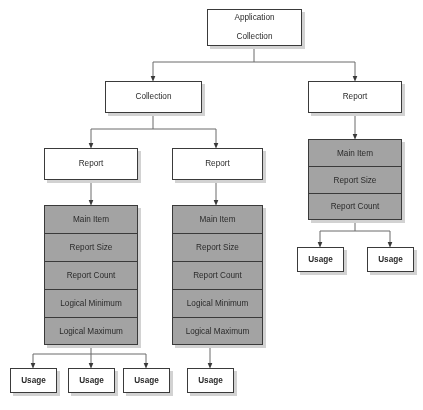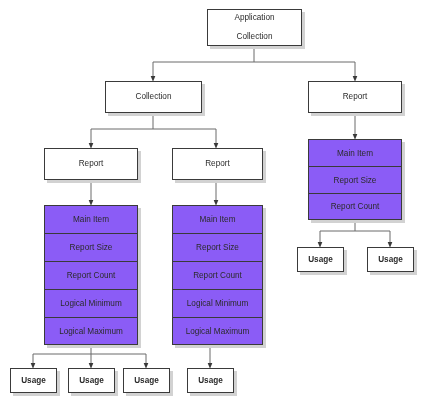--- a/index.html
+++ b/index.html
@@ -15,21 +15,21 @@
         display:flex;align-items:center;justify-content:center;
         text-align:center;color:#2b2b2b;z-index:2;}
   .node span{display:block;line-height:1.18;}
 
   .n-root{font-size:8.2px;}
   .n-mid{font-size:8.2px;}
   .n-leafbox{font-size:8.2px;font-weight:bold;}
 
   
   .stack{position:absolute;z-index:2;box-shadow:3px 3px 0 0 #d2d2d2;}
-  .stack .row{box-sizing:border-box;background:#8b5cf6;
+  .stack .row{box-sizing:border-box;background:#a3a3a3;
               border:1.4px solid #3a3a3a;border-bottom-width:0;
               display:flex;align-items:center;justify-content:center;
               font-size:8.2px;color:#2b2b2b;}
   .stack .row:last-child{border-bottom-width:1.4px;}
 </style>
 </head>
 <body>
 
 <div id="diagram">
 

